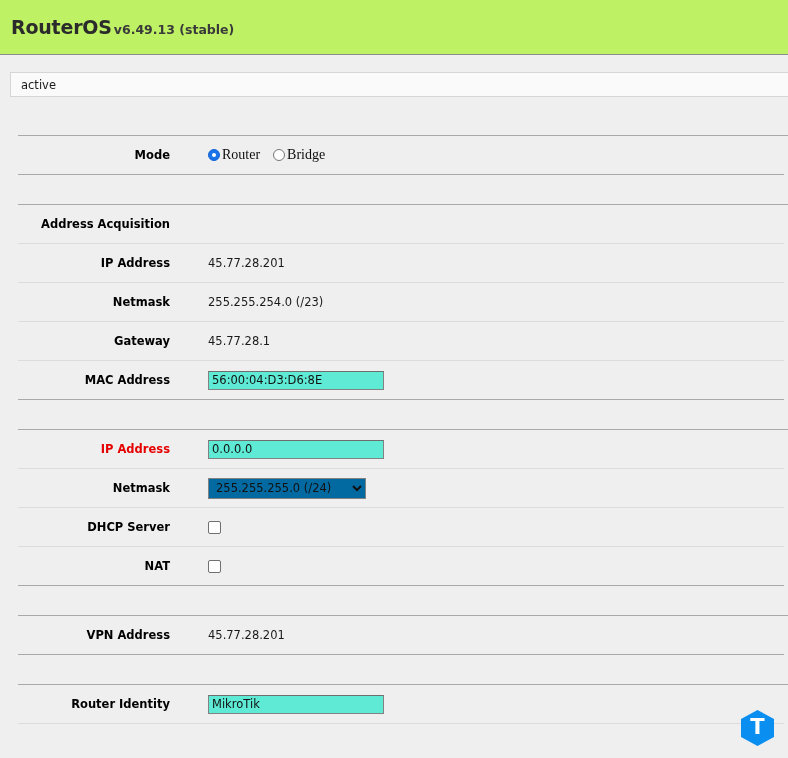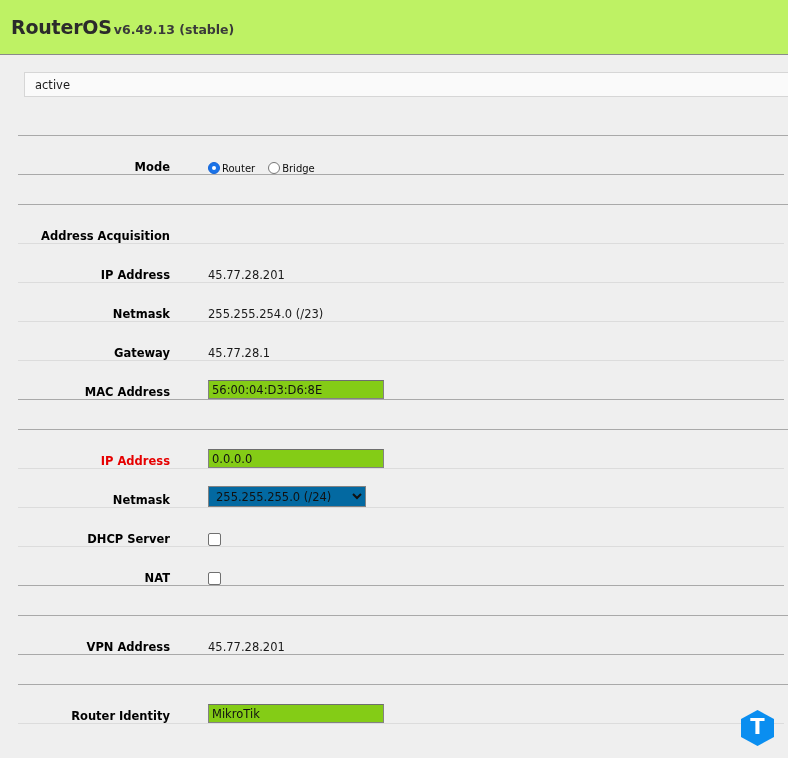--- a/index.html
+++ b/index.html
@@ -29,21 +29,21 @@
   .title-ver {
     font-size: 12.5px;
     font-weight: bold;
     color: #3a3a3a;
     margin-left: 2px;
     margin-top: 4px;
   }
 
   
   .statuswrap {
-    padding: 17px 0 0 24px;
+    padding: 17px 0 0 10px;
   }
   .statusbar {
     height: 25px;
     background: #fafafa;
     border: 1px solid #d6d6d6;
     border-right: none;
     display: flex;
     align-items: center;
     padding-left: 10px;
     font-size: 11.5px;
@@ -51,21 +51,21 @@
   }
 
   
   .form {
     margin-top: 9px;
     width: 100%;
     border-collapse: collapse;
   }
   .row {
     display: flex;
-    align-items: flex-end;
+    align-items: center;
     height: 39px;
     border-bottom: 1px solid #dcdcdc;
     margin: 0 4px 0 18px;
   }
   .row.group-end {
     border-bottom: 1px solid #a9a9a9;
   }
   .spacer {
     height: 30px;
     margin: 0 0 0 18px;
@@ -89,22 +89,23 @@
     font-size: 11.5px;
     color: #1a1a1a;
   }
 
   
   .radio-group { display: flex; align-items: center; }
   .radio-opt {
     display: flex;
     align-items: center;
     margin-right: 13px;
-    font-size: 10px;
+    font-size: 14px;
     color: #0d0d0d;
+    font-family: Liberation Serif, serif;
   }
   .radio-opt:last-child { margin-right: 0; }
   .radio {
     width: 12px; height: 12px;
     border-radius: 50%;
     border: 1px solid #767676;
     background: #fff;
     margin-right: 2px;
     flex: none;
     position: relative;
@@ -129,21 +130,21 @@
     background: #fff;
     border-radius: 2px;
   }
 
   
   .tin {
     width: 176px;
     height: 19px;
     border: 1px solid #828282;
     border-top-color: #6e6e6e;
-    background: #84cc16;
+    background: #5eead4;
     font-family: "DejaVu Sans", "Liberation Sans", sans-serif;
     font-size: 11.5px;
     color: #111;
     padding: 0 3px;
     outline: none;
   }
 
   
   .sel {
     width: 158px;

